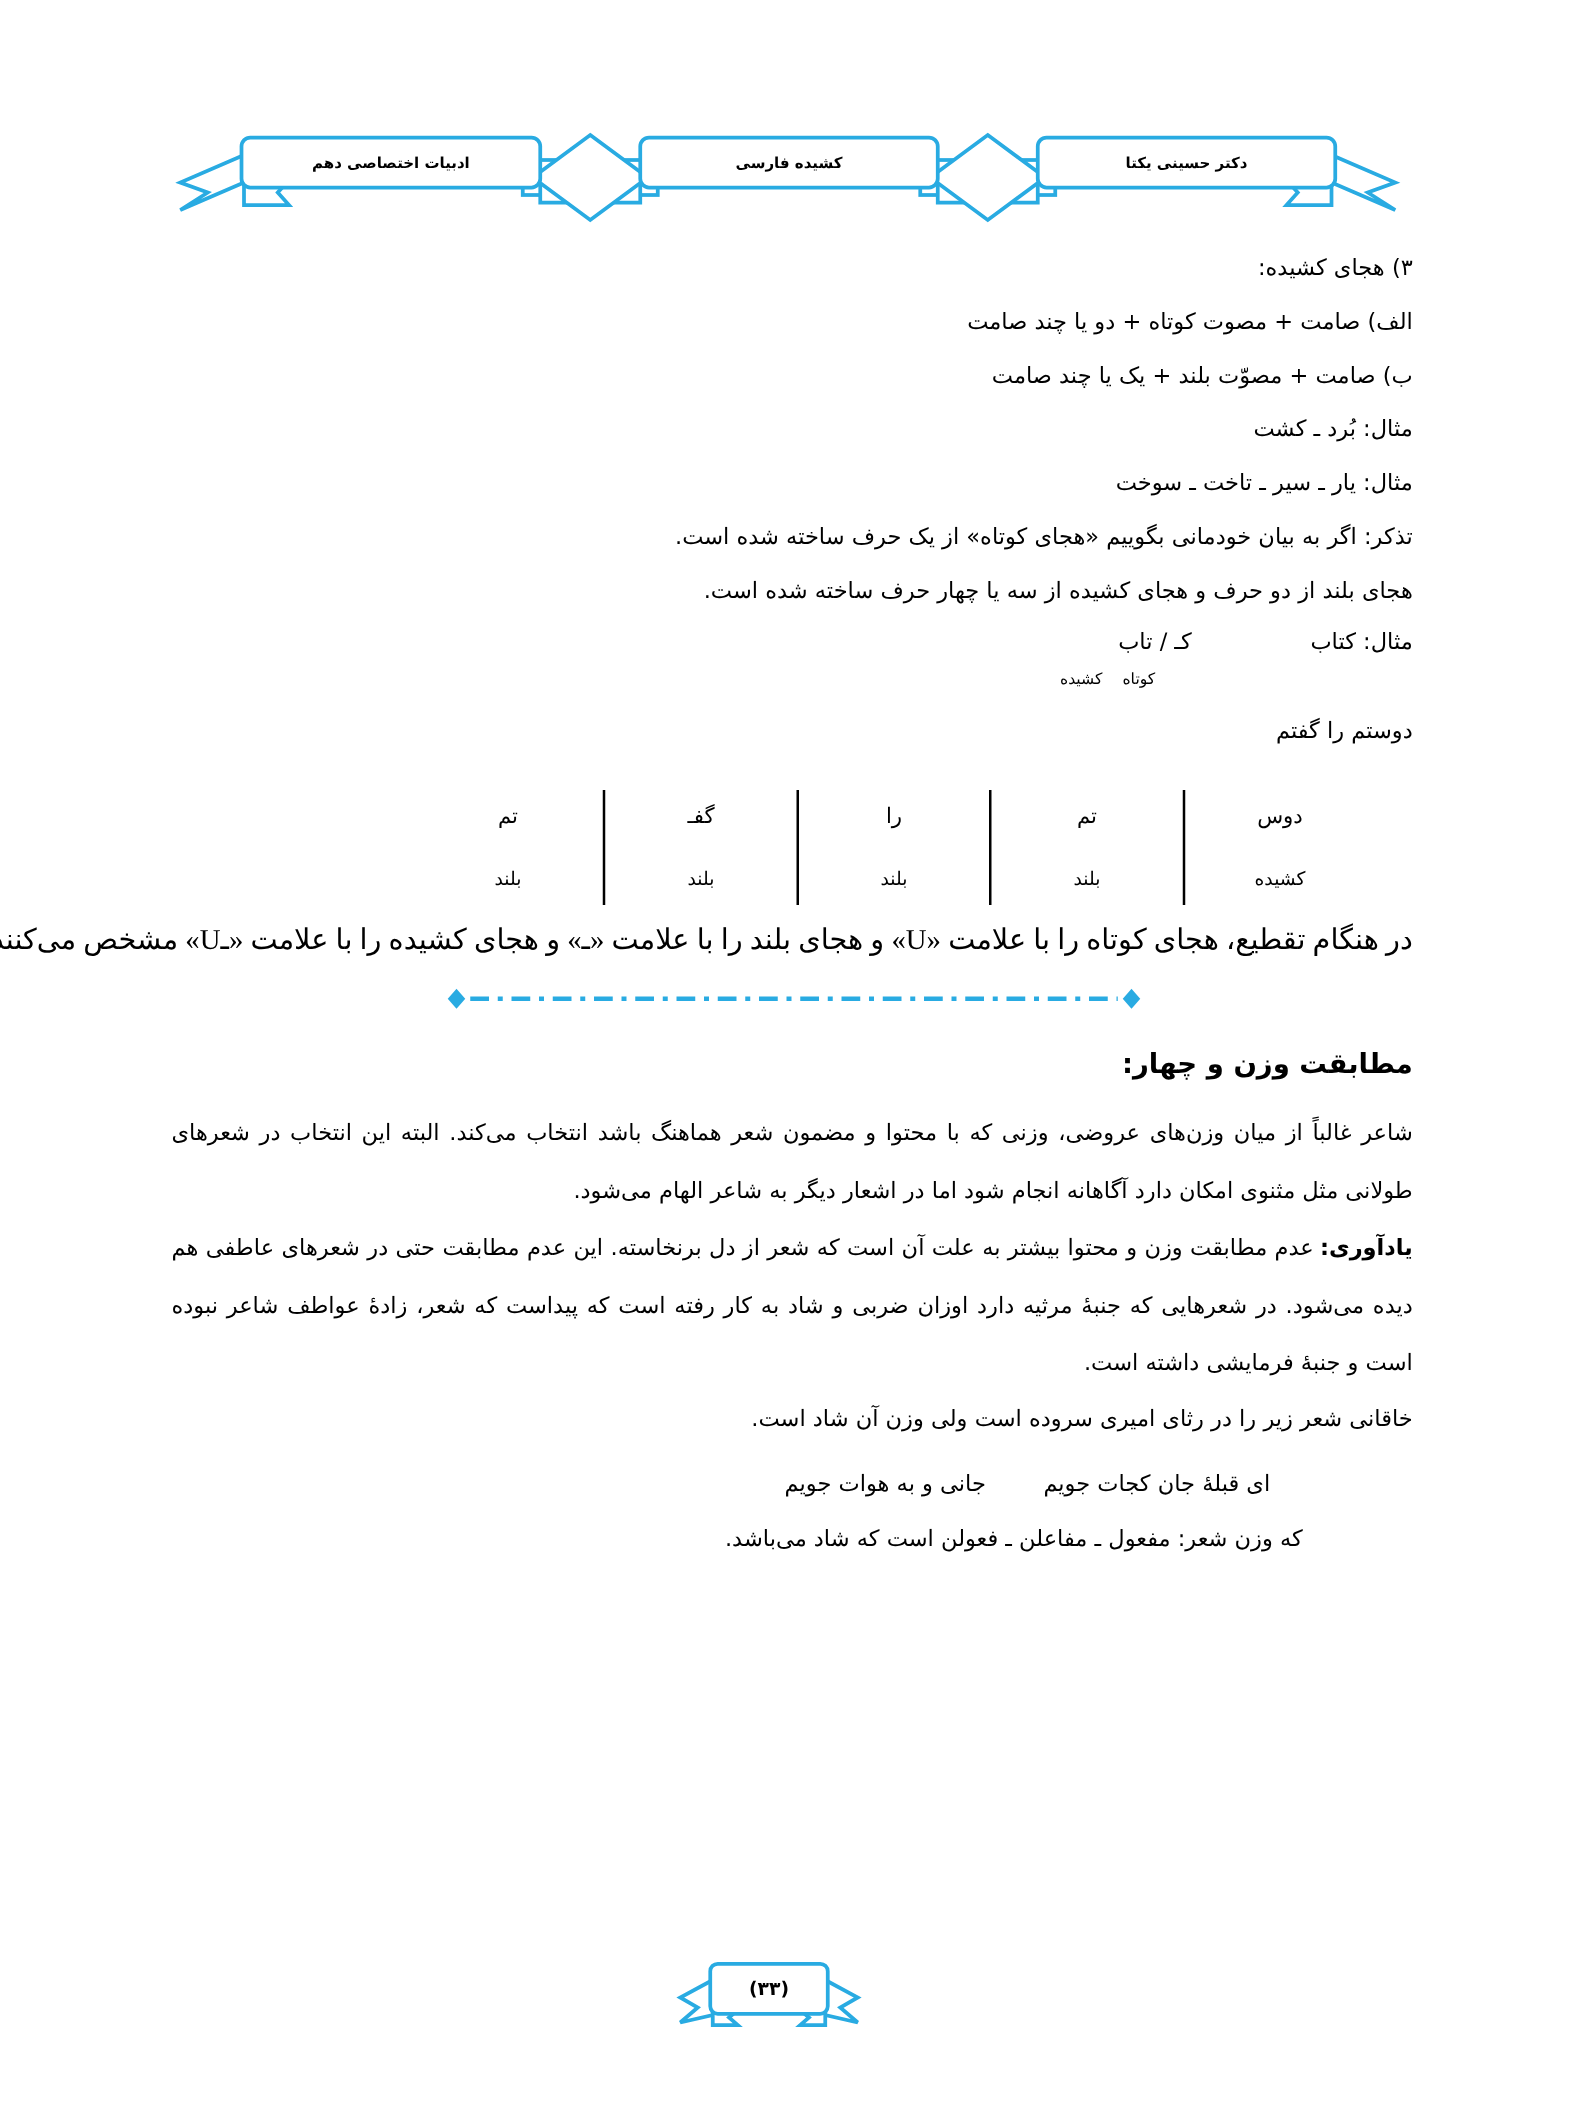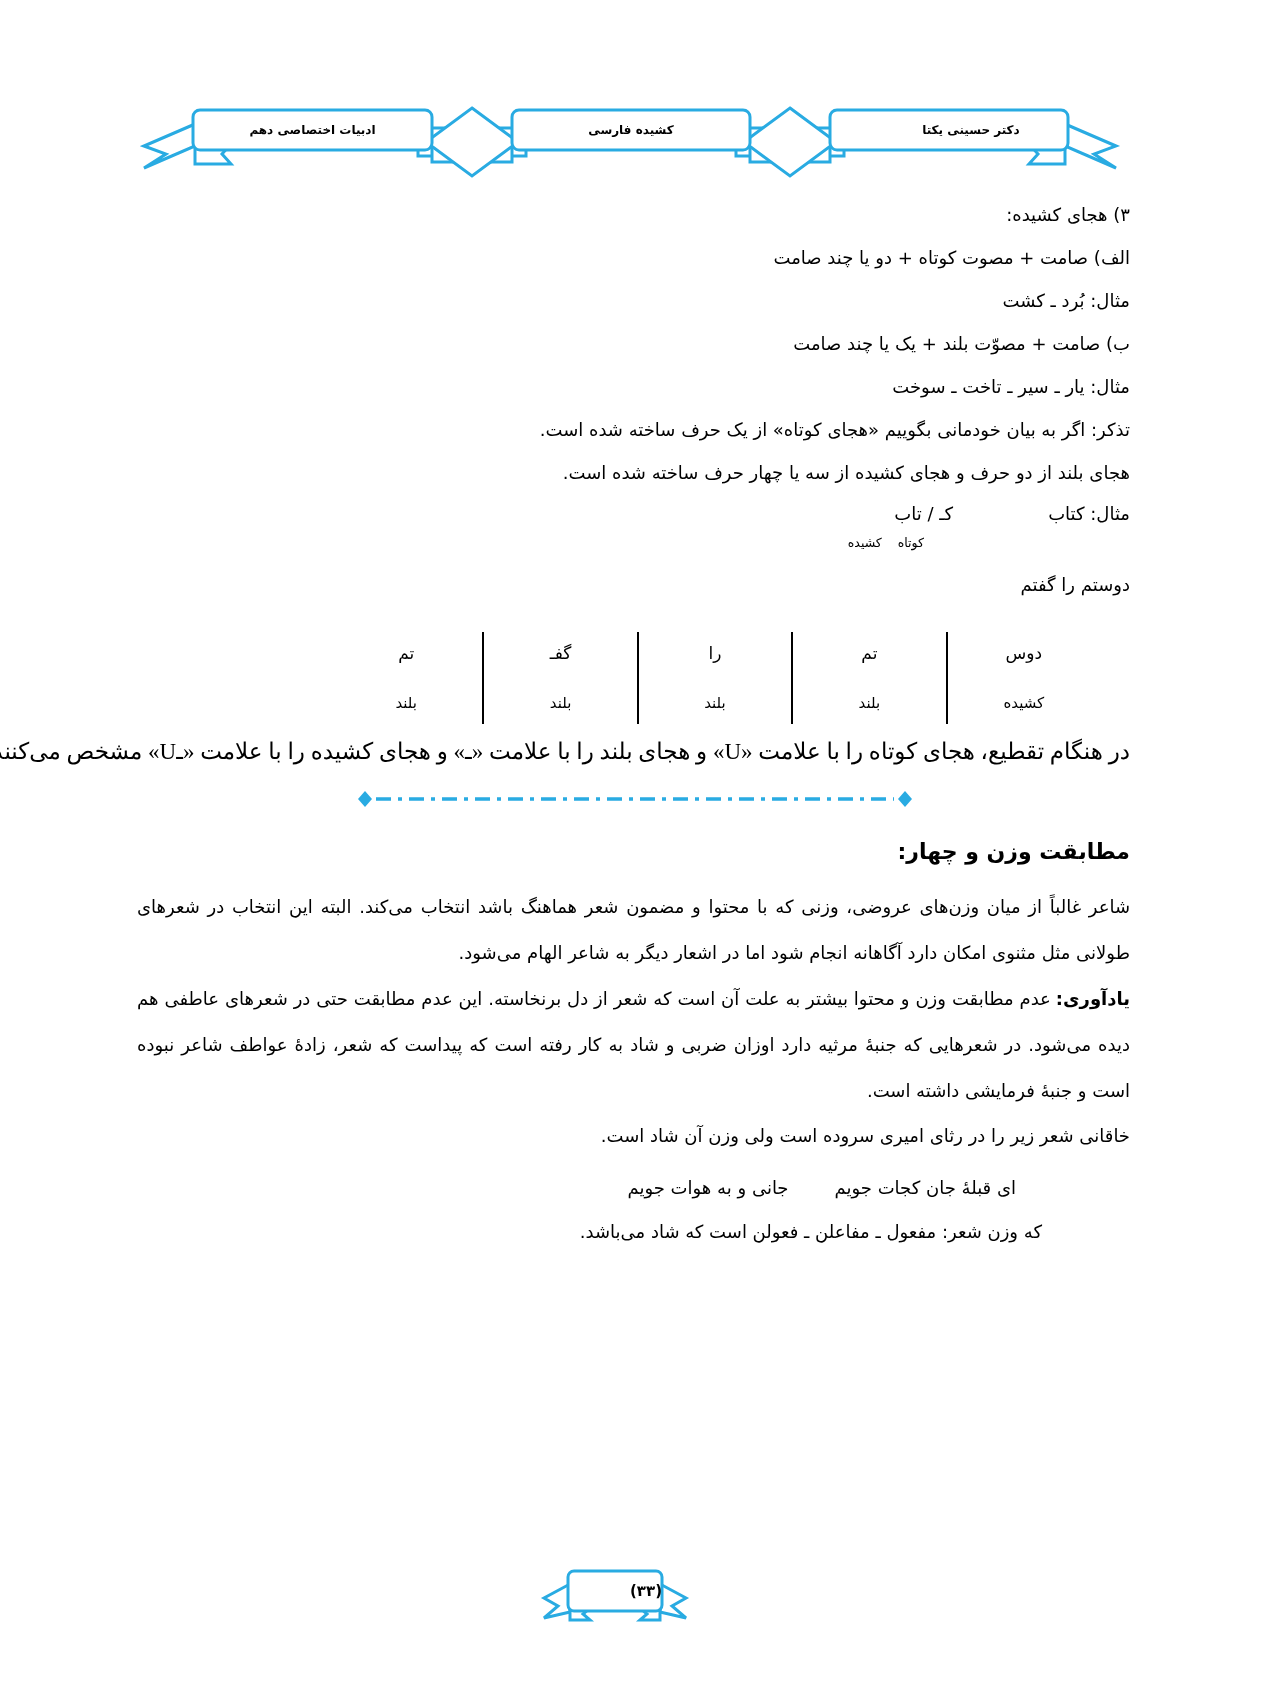--- a/index.html
+++ b/index.html
@@ -9,21 +9,21 @@
     direction:rtl;
   }
   .ribbon-svg{position:absolute;left:140px;top:98px;}
   .ribbon-svg path,.ribbon-svg rect,.ribbon-svg polygon{
     fill:#ffffff;stroke:#29abe2;stroke-width:3;stroke-linejoin:miter;
   }
   .banner-text{
     position:absolute;top:110px;height:40px;line-height:40px;
     text-align:center;font-weight:bold;font-size:12px;letter-spacing:0;
   }
-  .bt-a{left:852px;width:238px;}
+  .bt-a{left:830px;width:238px;}
   .bt-b{left:512px;width:238px;}
   .bt-c{left:193px;width:239px;}
 
   .content{padding:193px 140px 0 137px;font-size:18px;}
   .l{height:43px;line-height:43px;white-space:nowrap;}
 
   .ketab-row{height:40px;line-height:40px;display:flex;gap:95px;}
   .ketab-tags{height:22px;line-height:18px;display:flex;gap:16px;
     margin-right:206px;font-size:12.5px;}
   .phrase{margin-top:8px;height:42px;line-height:42px;}
@@ -46,21 +46,21 @@
   .bold-lead{font-weight:bold;margin-left:5px;}
   .line-kh{height:44px;line-height:44px;white-space:nowrap;}
   .verse{margin-top:8px;margin-right:114px;height:44px;line-height:44px;
     display:flex;gap:46px;white-space:nowrap;}
   .meter{margin-right:88px;height:44px;line-height:44px;white-space:nowrap;}
 
   .footer-svg{position:absolute;left:540px;top:1568px;}
   .footer-svg path,.footer-svg rect,.footer-svg polygon{
     fill:#ffffff;stroke:#29abe2;stroke-width:3;stroke-linejoin:miter;}
   .footer-text{position:absolute;left:568px;top:1571px;width:94px;height:24px;
-    line-height:40px;text-align:right;font-weight:bold;font-size:15px;}
+    line-height:40px;text-align:center;font-weight:bold;font-size:15px;}
 </style>
 </head>
 <body>
 
 <svg class="ribbon-svg" width="990" height="84" viewBox="0 0 990 84">
 
   <rect x="278" y="30" width="108" height="28"></rect>
   <rect x="596" y="30" width="108" height="28"></rect>
 
   <path d="M292,46 h22 l-7,9 l7,9 h-22 Z"></path>
@@ -82,22 +82,22 @@
   <rect x="690" y="12" width="238" height="40" rx="7"></rect>
 </svg>
 <div class="banner-text bt-a">دکتر حسینی یکتا</div>
 <div class="banner-text bt-b">کشیده فارسی</div>
 <div class="banner-text bt-c">ادبیات اختصاصی دهم</div>
 
 <div class="content">
 
   <div class="l">۳) هجای کشیده:</div>
   <div class="l">الف) صامت + مصوت کوتاه + دو یا چند صامت</div>
+  <div class="l">ب) صامت + مصوّت بلند + یک یا چند صامت</div>
   <div class="l">مثال: بُرد ـ کشت</div>
-  <div class="l">ب) صامت + مصوّت بلند + یک یا چند صامت</div>
   <div class="l">مثال: یار ـ سیر ـ تاخت ـ سوخت</div>
   <div class="l">تذکر: اگر به بیان خودمانی بگوییم «هجای کوتاه» از یک حرف ساخته شده است.</div>
   <div class="l">هجای بلند از دو حرف و هجای کشیده از سه یا چهار حرف ساخته شده است.</div>
 
   <div class="ketab-row">
     <span>مثال: کتاب</span>
     <span>کـ / تاب</span>
   </div>
   <div class="ketab-tags">
     <span>کوتاه</span>

